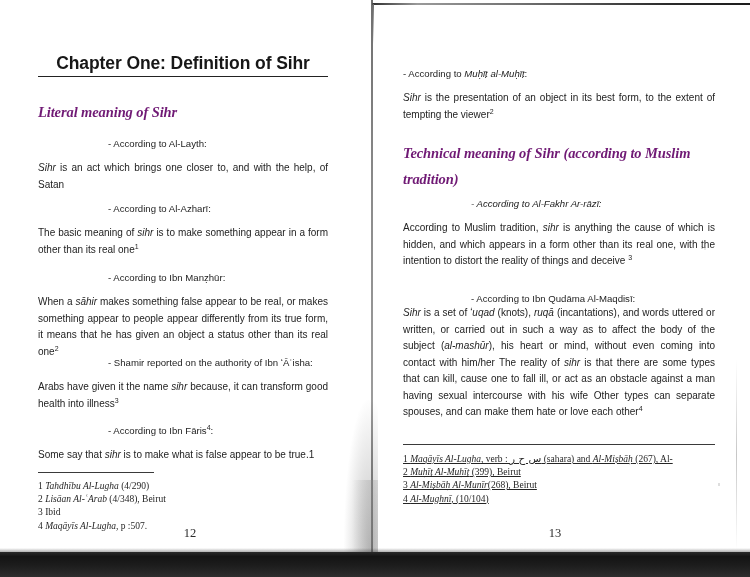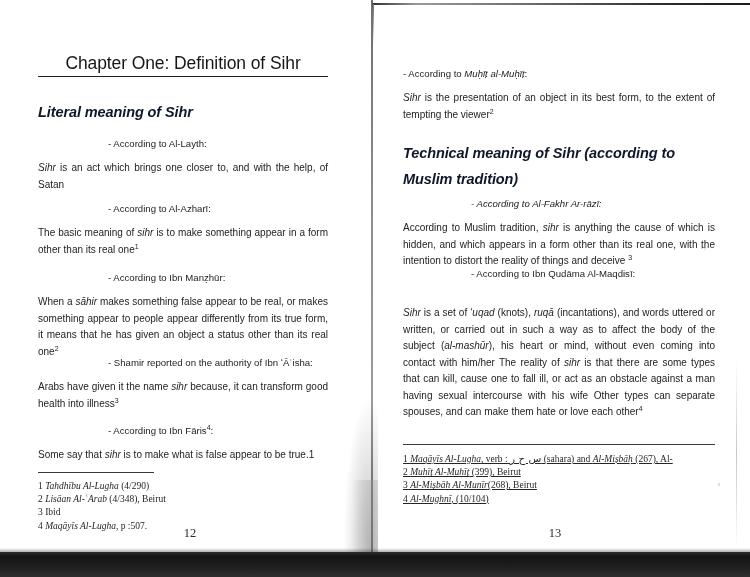--- a/index.html
+++ b/index.html
@@ -97,35 +97,36 @@
     height: 100%;
   }
 
   
   .chapter-title {
     position: absolute;
     left: 38px;
     top: 53px;
     width: 290px;
     font-size: 17.5px;
-    font-weight: normal;
+    font-weight: bold;
     letter-spacing: -0.1px;
     text-align: center;
     border-bottom: 1.6px solid #222;
     padding-bottom: 2px;
     color: #171717;
   }
 
   .section-head {
     position: absolute;
     font-style: italic;
     font-weight: bold;
     font-size: 14.5px;
-    color: #0f172a;
+    color: #701a75;
     letter-spacing: -0.1px;
+    font-family: Liberation Serif, serif;
   }
 
   .attrib {
     position: absolute;
     font-size: 9.6px;
     color: #232323;
     white-space: nowrap;
   }
   .attrib .it { font-style: italic; }
 
@@ -237,21 +238,21 @@
     <div class="page-body">
 
       <div class="attrib" style="left:30px; top:68px;">- According to <span class="it">Muḥīṭ al-Muḥīṭ</span>:</div>
       <div class="para" style="left:30px; top:90px; width:312px;"><span class="it">Sihr</span> is the presentation of an object in its best form, to the extent of tempting the viewer<sup>2</sup></div>
 
       <div class="section-head" style="left:30px; top:140px; width:300px; line-height:26px;">Technical meaning of Sihr (according to Muslim tradition)</div>
 
       <div class="attrib" style="left:98px; top:198px;font-style:italic;">- According to Al-Fakhr Ar-rāzī:</div>
       <div class="para" style="left:30px; top:220px; width:312px;">According to Muslim tradition, <span class="it">sihr</span> is anything the cause of which is hidden, and which appears in a form other than its real one, with the intention to distort the reality of things and deceive <sup>3</sup></div>
 
-      <div class="attrib" style="left:98px; top:268px;">- According to Ibn Qudāma Al-Maqdisī:</div>
+      <div class="attrib" style="left:98px; top:293px;">- According to Ibn Qudāma Al-Maqdisī:</div>
       <div class="para" style="left:30px; top:305px; width:312px;"><span class="it">Sihr</span> is a set of ʻ<span class="it">uqad</span> (knots), <span class="it">ruqā</span> (incantations), and words uttered or written, or carried out in such a way as to affect the body of the subject (<span class="it">al-mashūr</span>), his heart or mind, without even coming into contact with him/her   The reality of <span class="it">sihr</span> is that there are some types that can kill, cause one to fall ill, or act as an obstacle against a man having sexual intercourse with his wife   Other types can separate spouses, and can make them hate or love each other<sup>4</sup></div>
 
       <div class="fn-rule" style="left:30px; top:444px; width:312px;"></div>
 
       <div class="fn-list" style="left:30px; top:452px; width:320px;text-decoration:underline;">
         <div class="fn wrap">1 <span class="ti">Maqāyīs Al-Lugha</span>, verb : <span class="arabic">س ح ر</span>  (sahara) and <span class="ti">Al-Miṣbāḥ</span> (267), Al-</div>
         <div class="fn">2 <span class="ti">Muḥīṭ Al-Muḥīṭ</span> (399), Beirut</div>
         <div class="fn">3 <span class="ti">Al-Miṣbāḥ Al-Munīr</span>(268), Beirut</div>
         <div class="fn">4 <span class="ti">Al-Mughnī</span>, (10/104)</div>
       </div>

